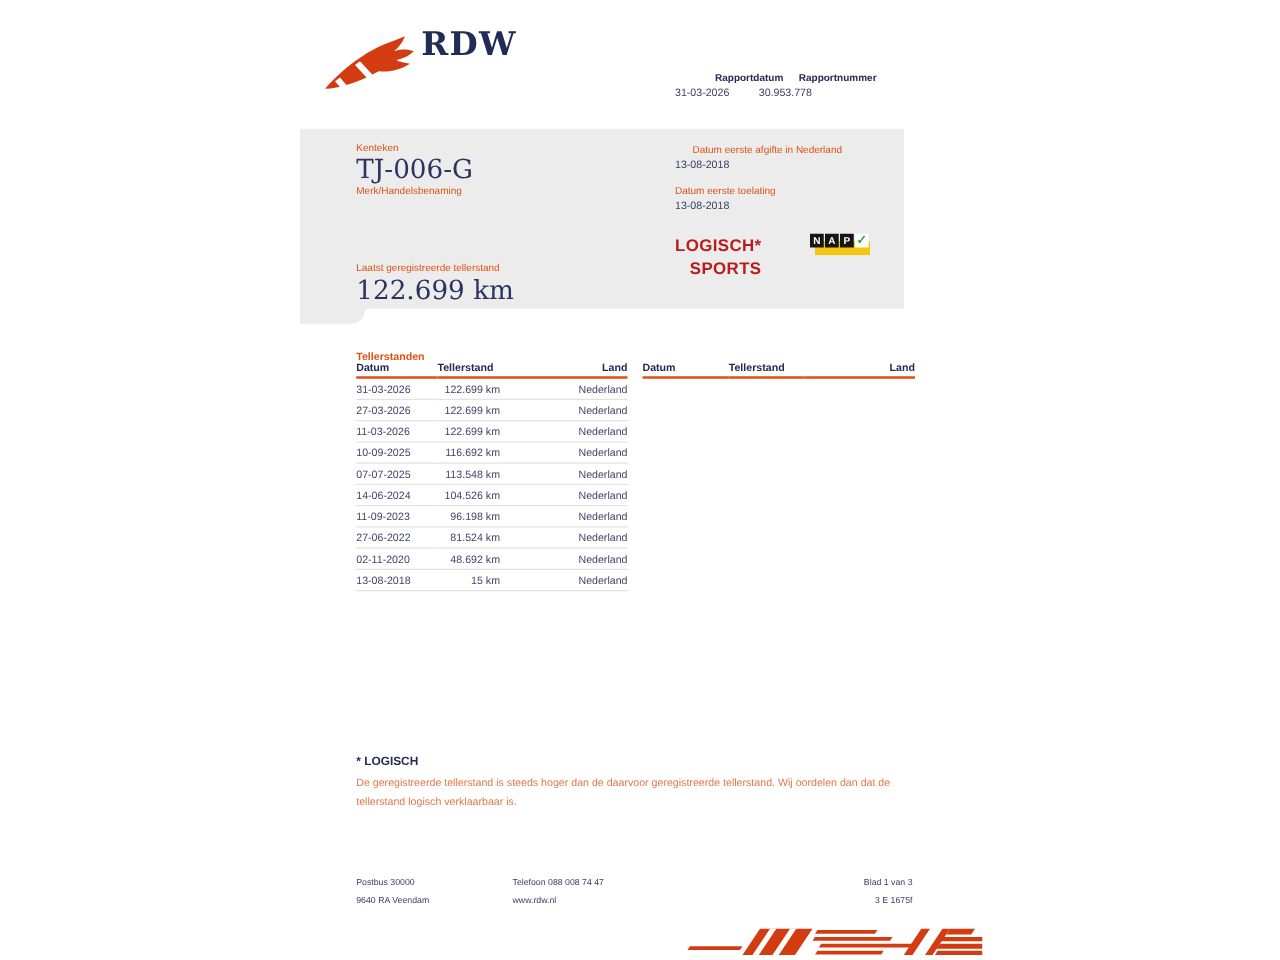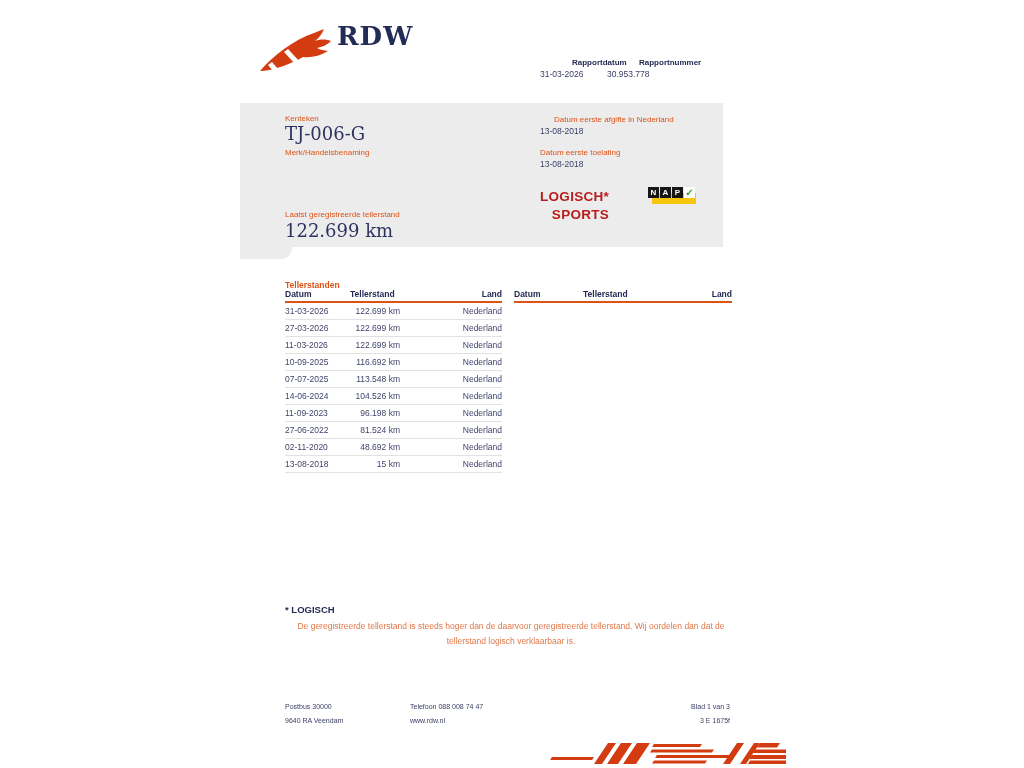--- a/index.html
+++ b/index.html
@@ -20,21 +20,21 @@
   .meta-d-label{left:540px;top:58px;}
   .meta-d-value{left:540px;top:69px;}
   .meta-n-label{left:607px;top:58px;}
   .meta-n-value{left:607px;top:69px;}
 
   
   .panel{left:240px;top:103px;width:483px;height:144px;background:#edecec;}
   .panel-tab{left:240px;top:246px;width:52px;height:13px;background:#edecec;
              border-bottom-right-radius:11px;}
   .lbl{font-size:8px;font-weight:400;color:#dd5215;text-align:right;}
-  .big-val{font-family:"DejaVu Serif",serif;font-size:18px;color:#2e3260;}
+  .big-val{font-family:"DejaVu Serif",serif;font-size:21px;color:#2e3260;}
   .sm-val{font-size:8.5px;color:#3c4066;}
   .kenteken-label{left:285px;top:114px;}
   .kenteken-value{left:285px;top:123px;}
   .merk-label{left:285px;top:148px;}
   .merk-value{left:285px;top:157px;line-height:21px;}
   .teller-label{left:285px;top:210px;}
   .teller-value{left:285px;top:220px;}
   .afgifte-label{left:540px;top:115px;margin-left:14px;}
   .afgifte-value{left:540px;top:126px;}
   .toelating-label{left:540px;top:148px;}
@@ -60,21 +60,21 @@
           padding:0 0 2px 0;border-bottom:2px solid #dd5215;}
   .tbl td{font-size:8.5px;color:#40456b;padding:3px 0;border-bottom:1px solid #e3e2e2;}
   .tbl .c1{width:65px;text-align:left;}
   .tbl .c2{width:50px;}
   .tbl td.c2{text-align:right;}
   .tbl .c3{text-align:right;}
   .tbl-right .c1{width:69px;} .tbl-right .c2{width:60px;}
 
   
   .footnote-title{left:285px;top:604px;font-size:9.5px;font-weight:700;color:#252a52;}
-  .footnote-text{left:285px;top:619px;width:452px;font-size:8.5px;line-height:14.5px;color:#e0784a;text-align:center;}
+  .footnote-text{left:285px;top:619px;width:452px;font-size:8.5px;line-height:14.5px;color:#e0784a;}
 
   
   .footer-block{font-size:7px;color:#3c4066;line-height:14px;}
   .footer-1{left:285px;top:700px;}
   .footer-2{left:410px;top:700px;}
   .footer-3{left:630px;top:700px;width:100px;text-align:right;}
 
   
   .stripes{left:544px;top:741px;width:242px;height:27px;}
 </style>

